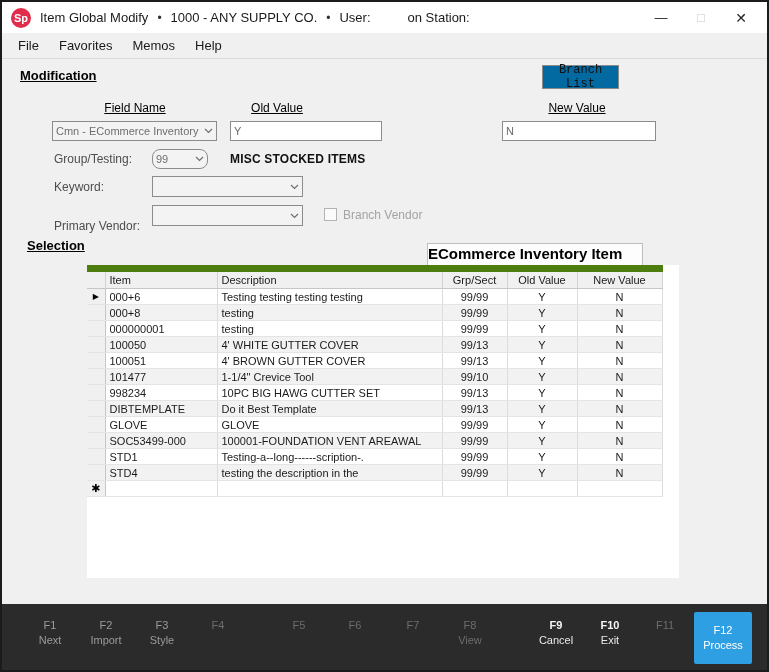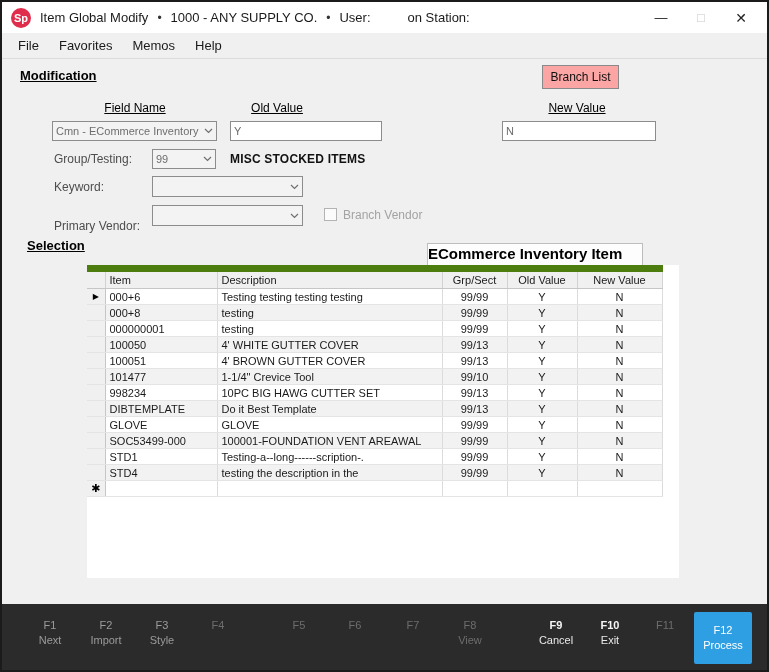--- a/index.html
+++ b/index.html
@@ -25,22 +25,22 @@
   
   .menubar{position:absolute;left:0;top:31px;width:100%;height:26px;background:#f0f0f0;
     border-bottom:1px solid #dcdcdc;display:flex;align-items:center;padding-left:6px;}
   .menu-item{font-size:13px;padding:0 10px;color:#1a1a1a;}
   
   .section-heading{position:absolute;font-size:13px;font-weight:bold;text-decoration:underline;color:#000;}
   .col-heading{position:absolute;width:110px;text-align:center;font-size:12px;font-weight:normal;text-decoration:underline;color:#000;}
   .form-label{position:absolute;font-size:12px;color:#4d4d4d;}
   .static-value{position:absolute;font-size:12px;font-weight:bold;color:#111;letter-spacing:.2px;}
   
-  .btn{position:absolute;background:#fca5a5;border:1px solid #8a8a8a;font-size:12px;color:#111;
-    display:flex;align-items:center;justify-content:center;font-family:Liberation Sans, sans-serif;}
+  .btn{position:absolute;background:#0369a1;border:1px solid #8a8a8a;font-size:12px;color:#111;
+    display:flex;align-items:center;justify-content:center;font-family:Liberation Mono, monospace;}
   .combo{position:absolute;background:#f3f3f3;border:1px solid #8c8c8c;display:flex;align-items:center;
     font-size:11px;color:#6e6e6e;padding:0 3px;}
   .combo .combo-text{flex:1;overflow:hidden;white-space:nowrap;}
   .chev{flex:0 0 auto;margin-left:2px;}
   .textbox{position:absolute;background:#fff;border:1px solid #8c8c8c;font-size:11px;color:#6a6a6a;
     display:flex;align-items:center;padding:0 3px;}
   .checkbox{position:absolute;width:13px;height:13px;border:1px solid #b3b3b3;background:#fbfbfb;}
   .check-label{position:absolute;font-size:12px;color:#a3a3a3;}
   
   .sync-box{position:absolute;left:425px;top:241px;width:216px;height:37px;background:#fdfdfd;
@@ -109,21 +109,21 @@
   <div class="combo" style="left:50px;top:119px;width:165px;height:20px;">
     <span class="combo-text">Cmn - ECommerce Inventory</span>
     <svg class="chev" width="9" height="6" viewBox="0 0 9 6">
         <polyline points="1,1 4.5,4.5 8,1" fill="none" stroke="#6f6f6f" stroke-width="1.2"></polyline>
       </svg>
   </div>
   <div class="textbox" style="left:228px;top:119px;width:152px;height:20px;">Y</div>
   <div class="textbox" style="left:500px;top:119px;width:154px;height:20px;">N</div>
 
   <div class="form-label" style="left:52px;top:150px;">Group/Testing:</div>
-  <div class="combo" style="left:150px;top:147px;width:64px;height:20px;">
+  <div class="combo" style="left:150px;top:147px;width:56px;height:20px;border-radius:8px;">
     <span class="combo-text">99</span>
     <svg class="chev" width="9" height="6" viewBox="0 0 9 6">
         <polyline points="1,1 4.5,4.5 8,1" fill="none" stroke="#6f6f6f" stroke-width="1.2"></polyline>
       </svg>
   </div>
   <div class="static-value" style="left:228px;top:150px;">MISC STOCKED ITEMS</div>
 
   <div class="form-label" style="left:52px;top:178px;">Keyword:</div>
   <div class="combo" style="left:150px;top:174px;width:151px;height:21px;">
     <span class="combo-text"></span>

